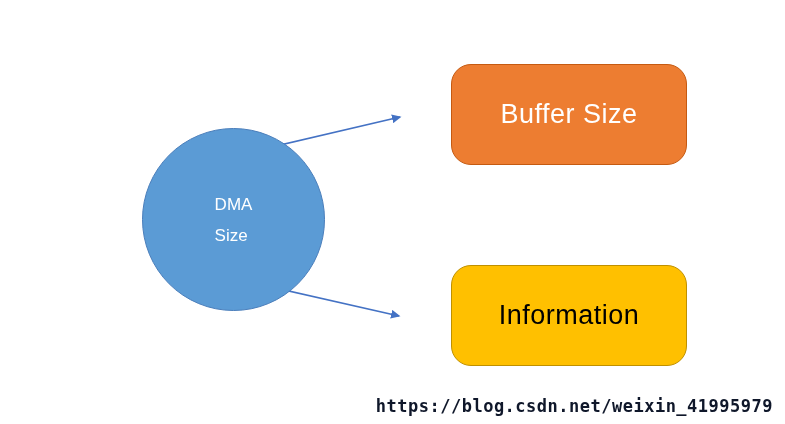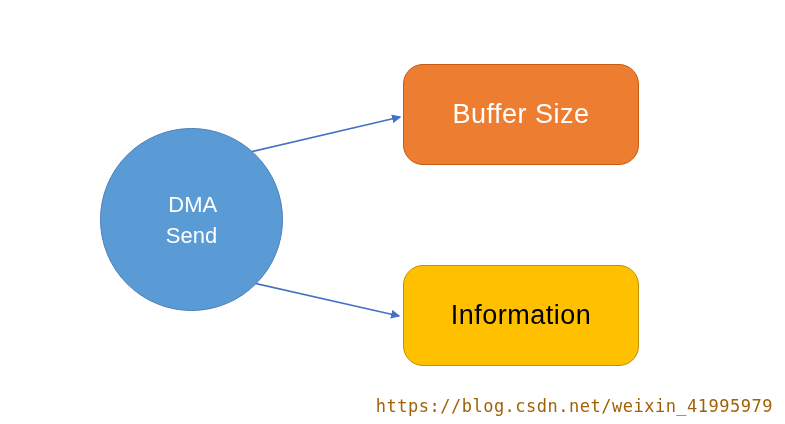--- a/index.html
+++ b/index.html
@@ -25,31 +25,32 @@
     left: 0;
     top: 0;
     width: 785px;
     height: 424px;
   }
   .node {
     position: absolute;
     display: flex;
     align-items: center;
     justify-content: center;
-    text-align: right;
+    text-align: left;
     box-sizing: border-box;
+    margin-left: 48px;
   }
   .node-circle {
-    left: 100px;
+    left: 94px;
     top: 128px;
     width: 183px;
     height: 183px;
     border-radius: 50%;
     border: 1.5px solid;
-    font-size: 22px;
+    font-size: 17px;
     line-height: 31px;
   }
   .node-rect {
     width: 236px;
     height: 101px;
     border-radius: 20px;
     border: 1.5px solid;
     font-size: 27px;
     letter-spacing: 0.5px;
   }
@@ -76,27 +77,27 @@
         <path d="M0,0 L9.5,4.5 L0,9 Z" style="fill: rgb(68, 114, 196);"></path>
       </marker>
     </defs>
     <line x1="250" y1="152" x2="400" y2="117" stroke-width="1.6" marker-end="url(#arrowhead)" style="stroke: rgb(68, 114, 196);"></line>
     <line x1="249" y1="282" x2="399" y2="316" stroke-width="1.6" marker-end="url(#arrowhead)" style="stroke: rgb(68, 114, 196);"></line>
   </svg>
 
   <div id="node-dma" class="node node-circle" style="background-color: rgb(91, 155, 213); border-color: rgb(74, 126, 187); color: rgb(255, 255, 255);">
     <div class="node-label">
       <div>DMA</div>
-      <div>Send</div>
+      <div>Size</div>
     </div>
   </div>
 
   <div id="node-buffer-size" class="node node-rect" style="background-color: rgb(237, 125, 49); border-color: rgb(197, 90, 17); color: rgb(255, 255, 255);">
     <span>Buffer Size</span>
   </div>
 
   <div id="node-information" class="node node-rect" style="background-color: rgb(255, 192, 0); border-color: rgb(191, 144, 0); color: #000000;">
     <span>Information</span>
   </div>
 
-  <div class="watermark" style="color: #a16207;">https://blog.csdn.net/weixin_41995979</div>
+  <div class="watermark" style="color: #0f172a; font-weight: bold;">https://blog.csdn.net/weixin_41995979</div>
 
 </div>
 
 </body></html>

